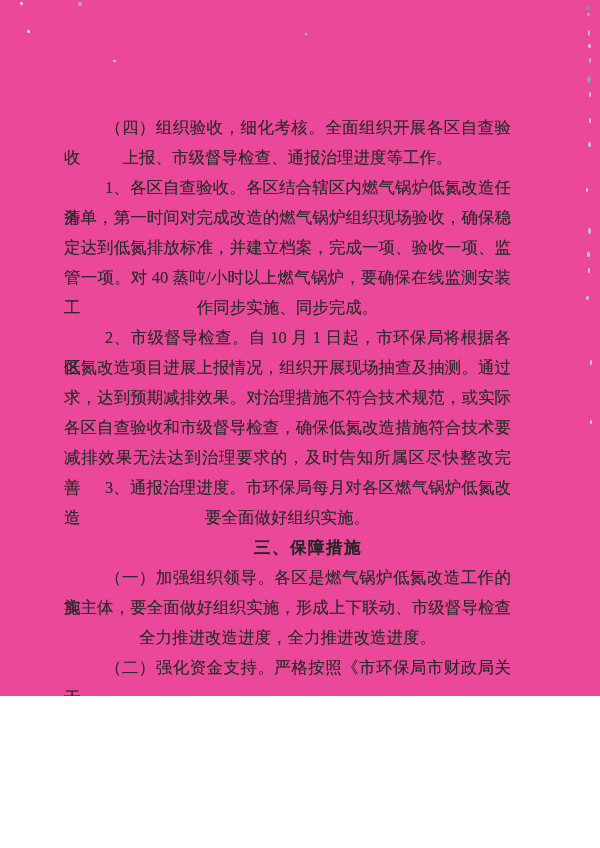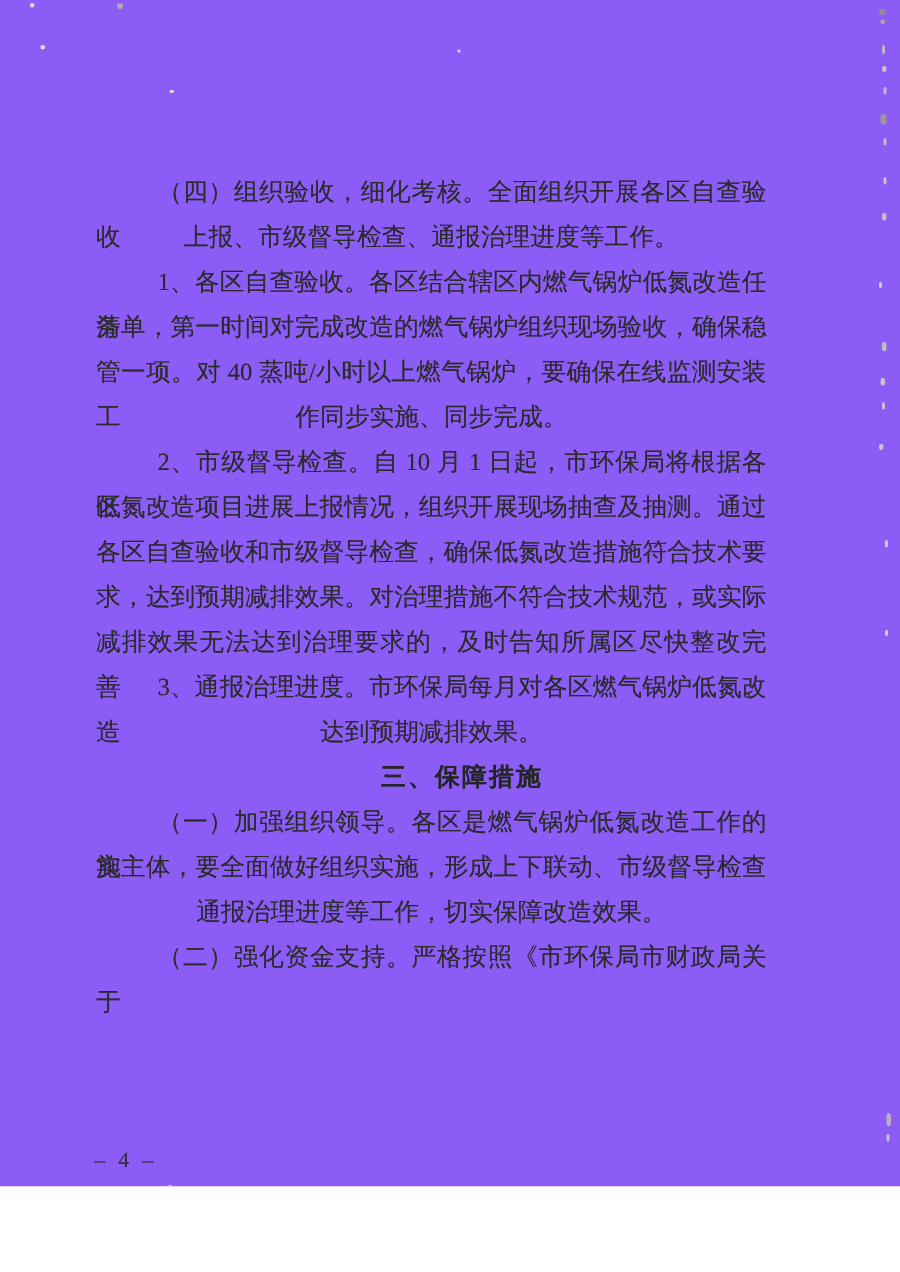--- a/index.html
+++ b/index.html
@@ -3,22 +3,22 @@
 <meta charset="utf-8">
 <style>
   html, body {
     margin: 0;
     padding: 0;
     background: #ffffff;
   }
   .page {
     position: relative;
     width: 600px;
-    height: 791px;
-    background: #8b5cf6;
+    height: 696px;
+    background: #ec4899;
     overflow: hidden;
     font-family: "Liberation Serif", serif;
   }
   .doc-body {
     position: absolute;
     left: 64px;
     top: 113px;
     width: 447px;
   }
   .line {
@@ -62,33 +62,34 @@
 </style>
 </head>
 <body>
 
 <div class="page">
   <div class="doc-body" id="doc-body">
       <div class="line j indent">（四）组织验收，细化考核。全面组织开展各区自查验收</div>
       <div class="line">上报、市级督导检查、通报治理进度等工作。</div>
       <div class="line j indent">1、各区自查验收。各区结合辖区内燃气锅炉低氮改造任务</div>
       <div class="line j">清单，第一时间对完成改造的燃气锅炉组织现场验收，确保稳</div>
+      <div class="line j">定达到低氮排放标准，并建立档案，完成一项、验收一项、监</div>
       <div class="line j">管一项。对 40 蒸吨/小时以上燃气锅炉，要确保在线监测安装工</div>
       <div class="line">作同步实施、同步完成。</div>
       <div class="line j indent">2、市级督导检查。自 10 月 1 日起，市环保局将根据各区</div>
       <div class="line j">低氮改造项目进展上报情况，组织开展现场抽查及抽测。通过</div>
+      <div class="line j">求，达到预期减排效果。对治理措施不符合技术规范，或实际</div>
       <div class="line j">各区自查验收和市级督导检查，确保低氮改造措施符合技术要</div>
-      <div class="line j">求，达到预期减排效果。对治理措施不符合技术规范，或实际</div>
       <div class="line j">减排效果无法达到治理要求的，及时告知所属区尽快整改完善。</div>
       <div class="line j indent">3、通报治理进度。市环保局每月对各区燃气锅炉低氮改造</div>
-      <div class="line">达到预期减排效果。</div>
+      <div class="line">要全面做好组织实施。</div>
       <div class="line indent heading">三、保障措施</div>
       <div class="line j indent">（一）加强组织领导。各区是燃气锅炉低氮改造工作的实</div>
       <div class="line j">施主体，要全面做好组织实施，形成上下联动、市级督导检查</div>
-      <div class="line">通报治理进度等工作，切实保障改造效果。</div>
+      <div class="line">全力推进改造进度，全力推进改造进度。</div>
       <div class="line j indent">（二）强化资金支持。严格按照《市环保局市财政局关于</div>
     </div>
   <div class="pageno">– 4 –</div>
   <div id="artifacts">
       <div class="artifact" style="left: 20px; top: 2px; width: 3px; height: 3px; background: rgb(216, 216, 216);"></div>
       <div class="artifact" style="left: 78px; top: 2px; width: 4px; height: 4px; background: rgb(171, 171, 171);"></div>
       <div class="artifact" style="left: 27px; top: 30px; width: 3px; height: 3px; background: rgb(218, 218, 218);"></div>
       <div class="artifact" style="left: 113px; top: 60px; width: 3px; height: 2px; background: rgb(213, 213, 213);"></div>
       <div class="artifact" style="left: 305px; top: 33px; width: 2px; height: 2px; background: rgb(216, 216, 216);"></div>
       <div class="artifact" style="left: 586px; top: 6px; width: 4px; height: 4px; background: rgb(143, 143, 143);"></div>

